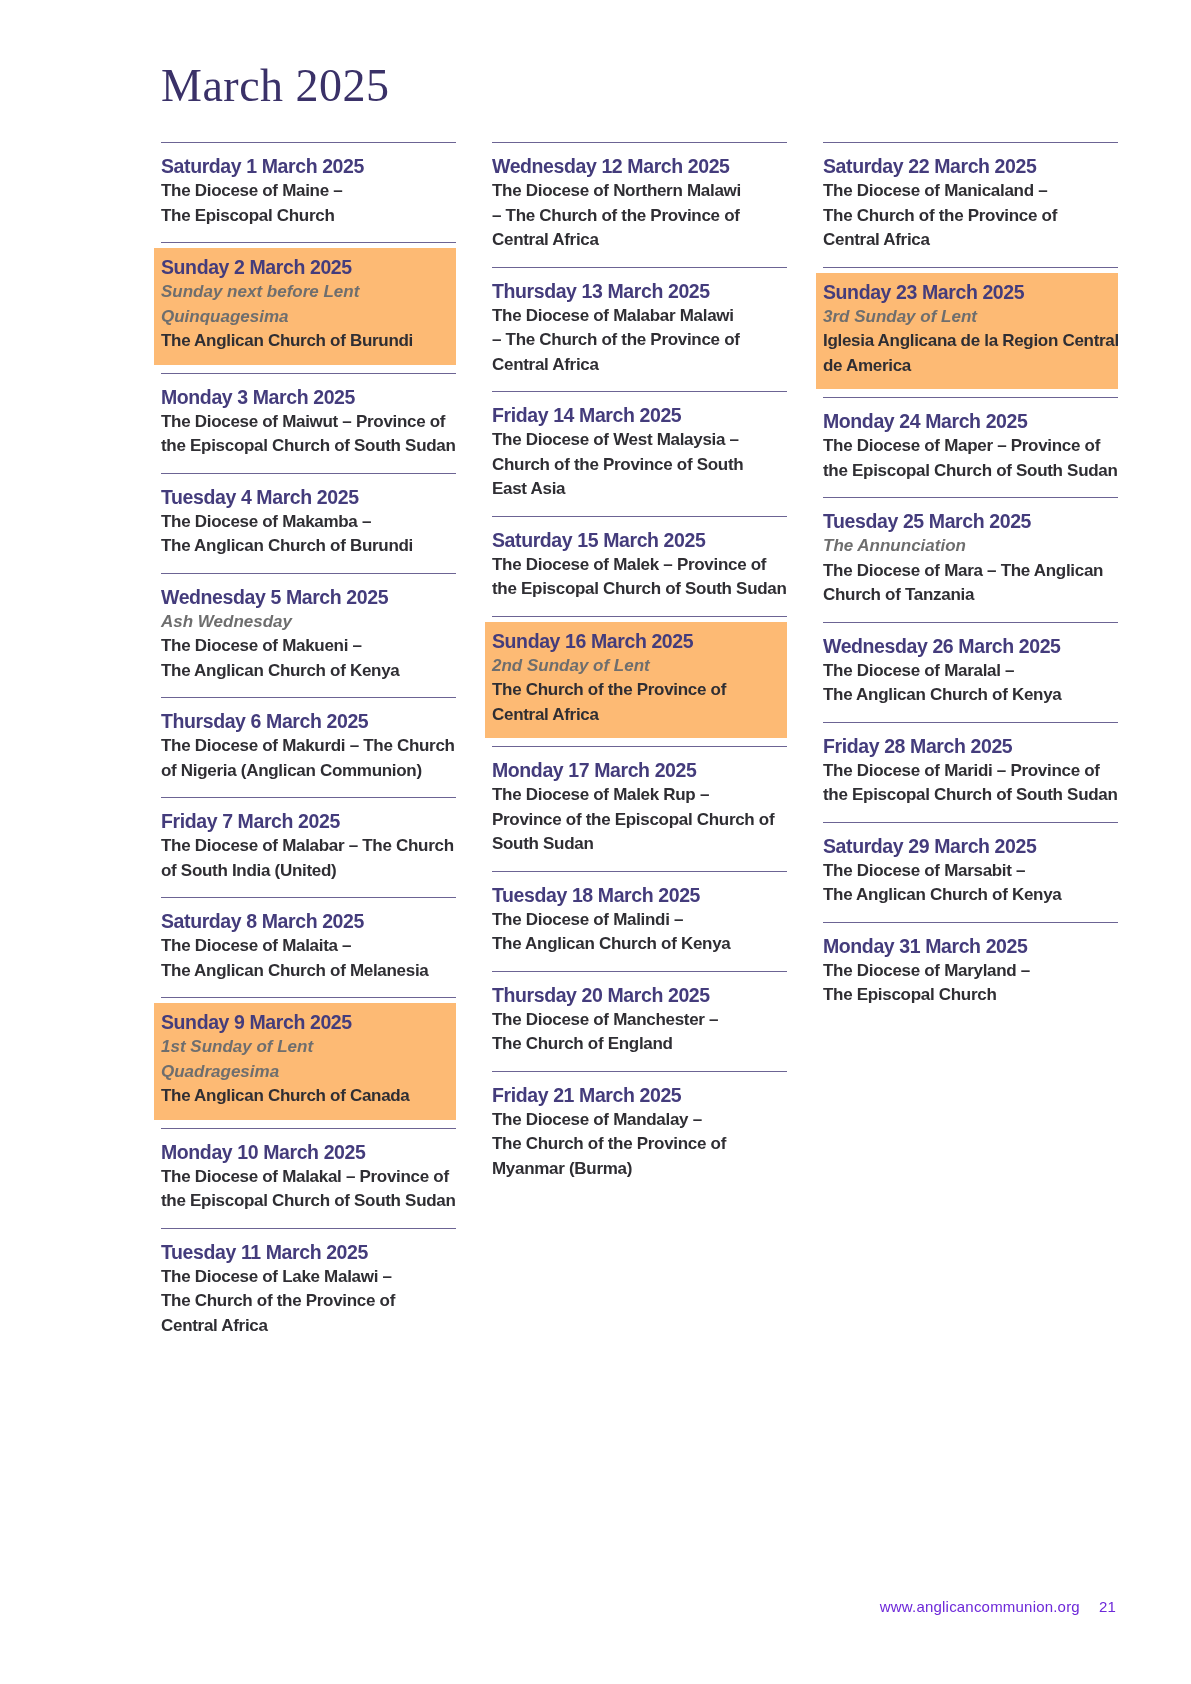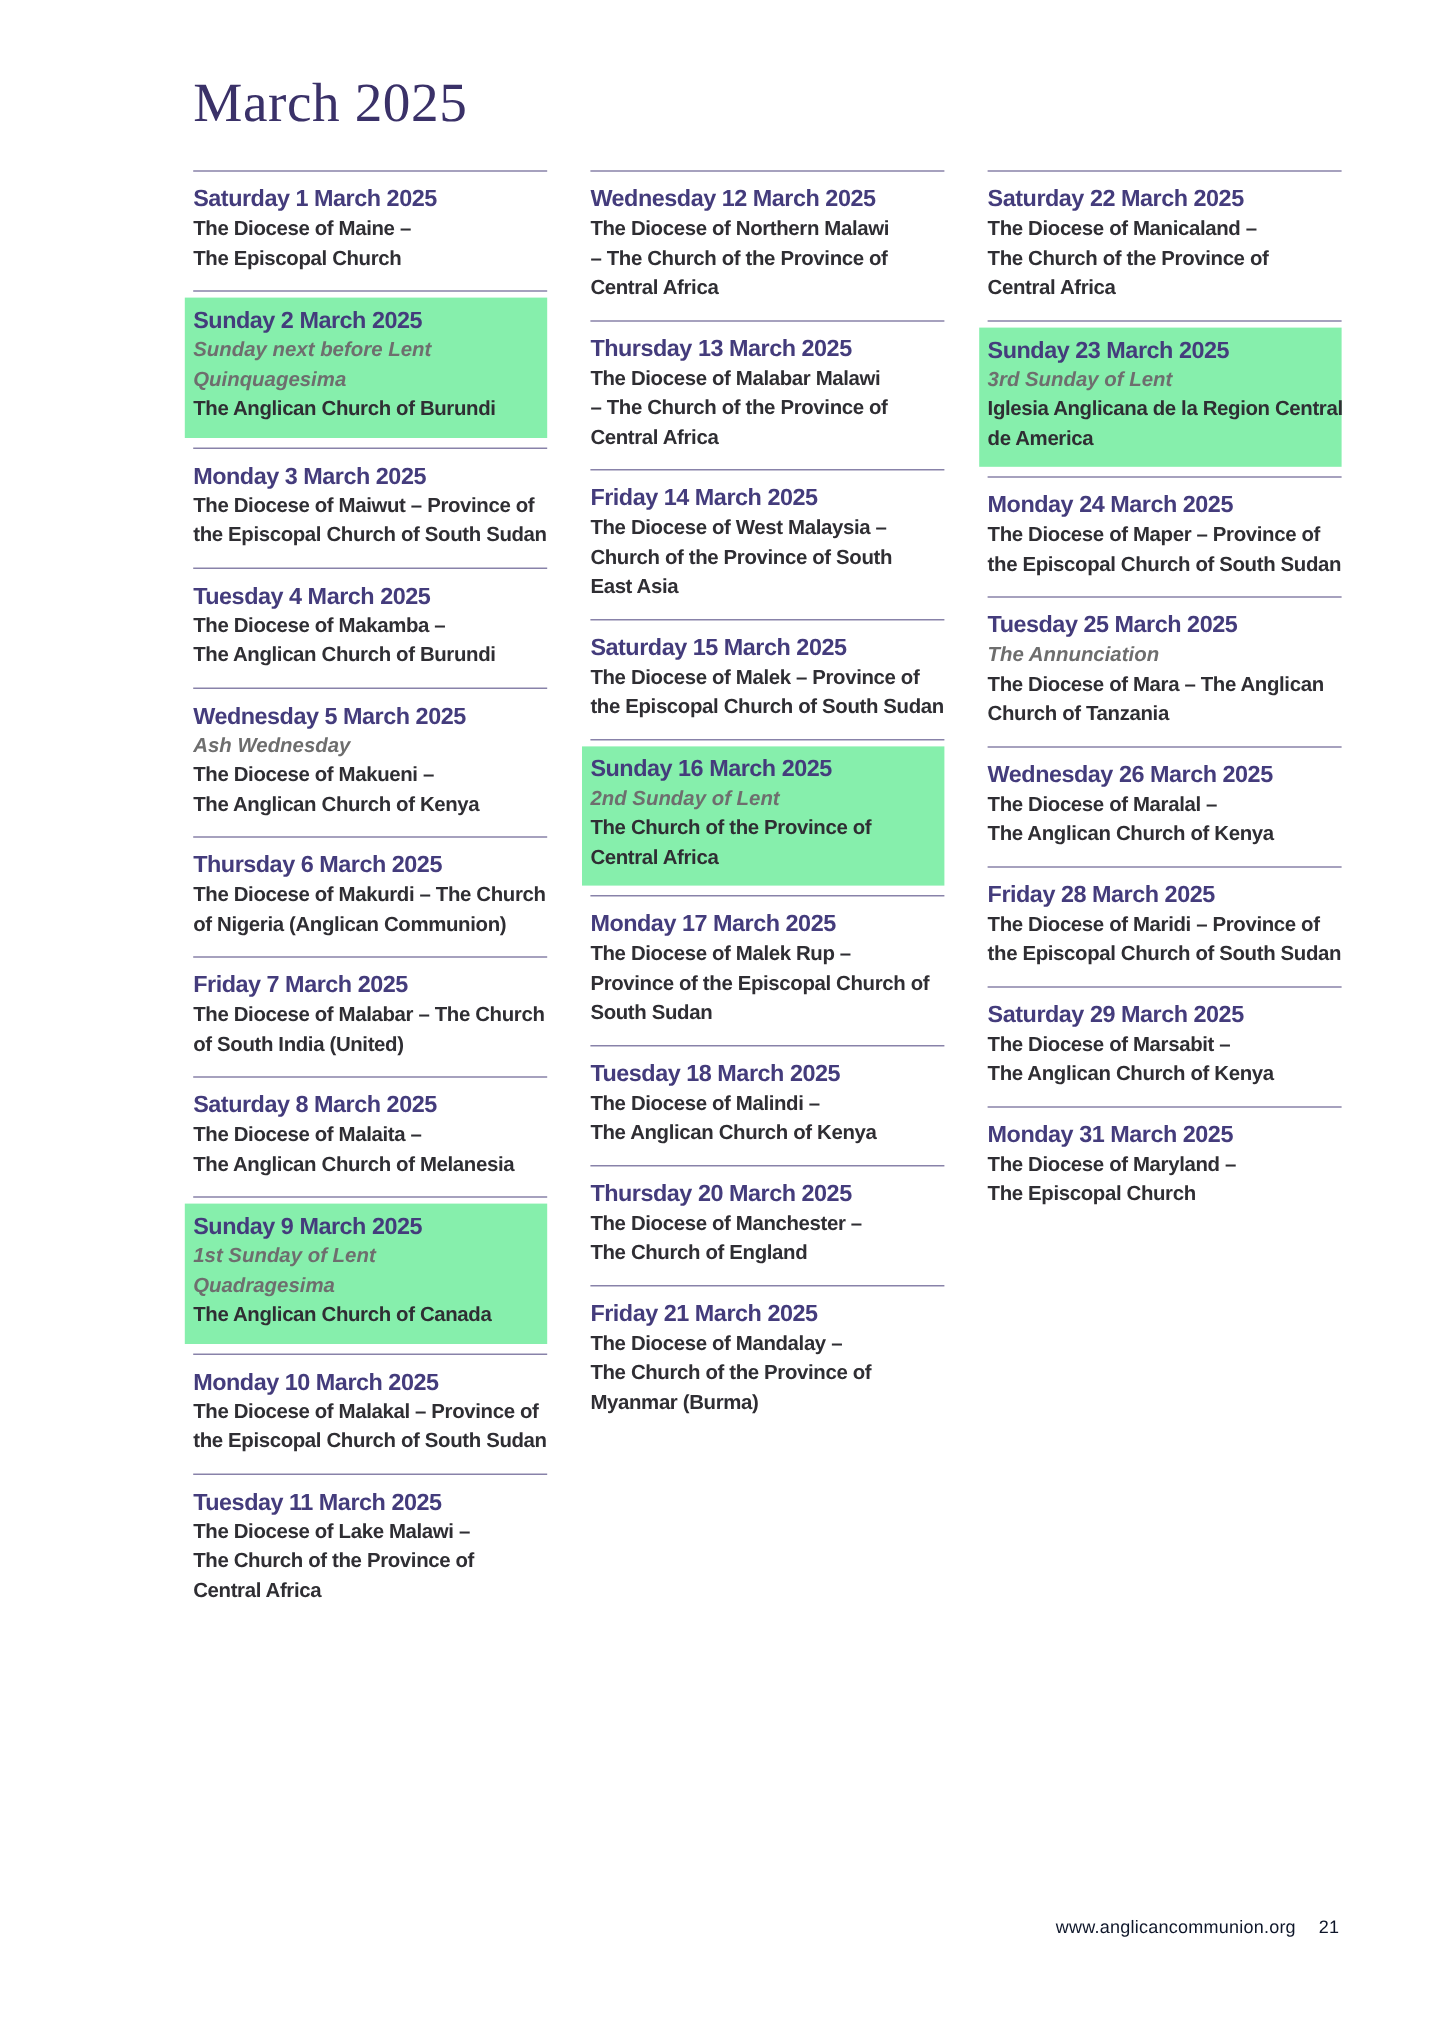--- a/index.html
+++ b/index.html
@@ -19,41 +19,41 @@
     color:#3A3168;
     margin:0 0 30px 0;
     letter-spacing:0.5px;
   }
   .columns { display:flex; gap:36px; align-items:flex-start; }
   .col { width:295px; flex:0 0 295px; }
   .entry { border-top:1px solid #6C6494; padding:11px 0 14px 0; }
   .entry.highlight { padding:5px 0 8px 0; }
   .entry-inner { }
   .highlight .entry-inner {
-    background:#86efac;
+    background:#fdba74;
     margin-left:-7px;
     padding:7px 8px 11px 7px;
   }
   .date {
     font-size:19.5px; font-weight:700; color:#443C7C;
     line-height:25px; letter-spacing:-0.4px;
     white-space:nowrap;
   }
   .feast {
     font-size:17px; font-style:italic; font-weight:700; color:#6E6E6E;
     line-height:24.5px; white-space:nowrap;
   }
   .body-line {
     font-size:17px; font-weight:700; color:#2F2E33;
     line-height:24.5px; letter-spacing:-0.3px;
     white-space:nowrap;
   }
   .footer {
     position:absolute; top:1598px; right:75px;
-    font-size:15px; color:#0f172a; letter-spacing:0.2px;
+    font-size:15px; color:#6d28d9; letter-spacing:0.2px;
     display:flex; gap:19px; align-items:baseline;
   }
 </style>
 </head>
 <body>
 
 <div class="content">
   <h1 class="title">March 2025</h1>
   <div class="columns">
       <div class="col">

